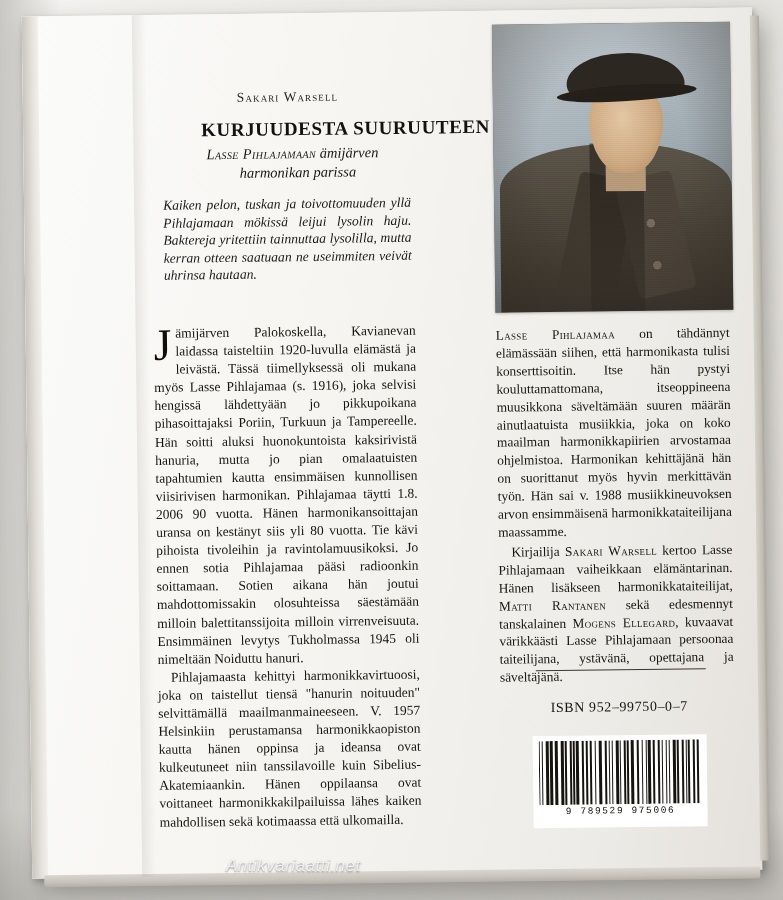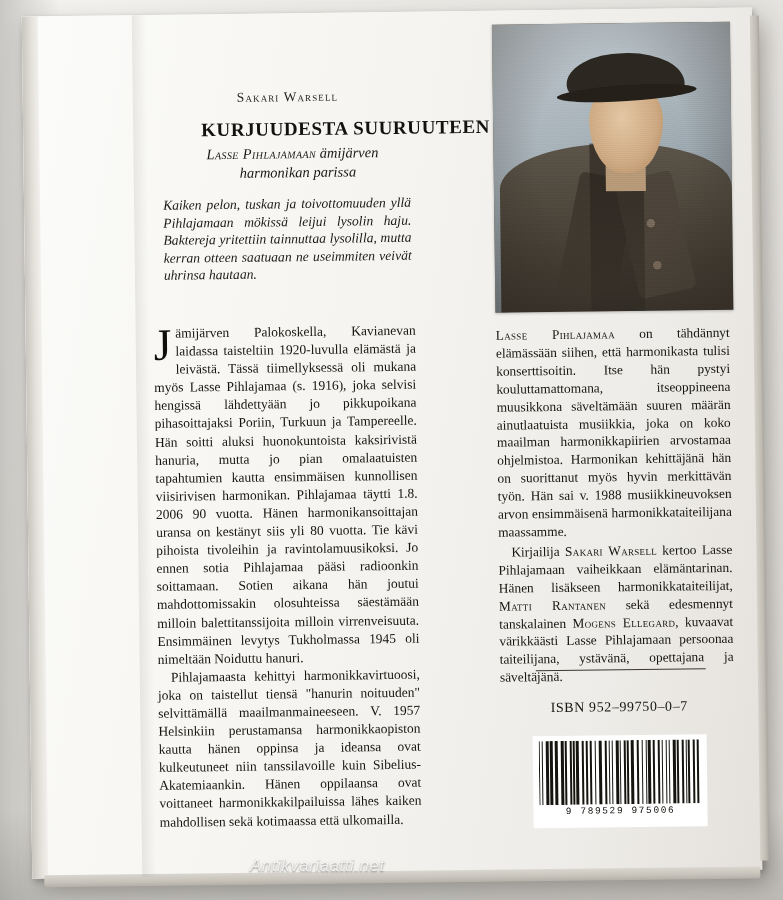--- a/index.html
+++ b/index.html
@@ -310,21 +310,20 @@
   .watermark {
     position: absolute;
     left: 226px; top: 856px;
     font-family: "Liberation Sans", sans-serif;
     font-size: 17px;
     font-style: italic;
     color: rgba(255,255,255,0.78);
     text-shadow: 0 1px 2px rgba(0,0,0,0.45);
     letter-spacing: 0.5px;
     z-index: 40;
-    margin-left: 24px;
   }
 </style>
 </head>
 <body>
 
 <div id="photo">
 
   <div class="surface"></div>
   <div class="surface-shadow-left"></div>
   <div class="surface-shadow-bottom"></div>

